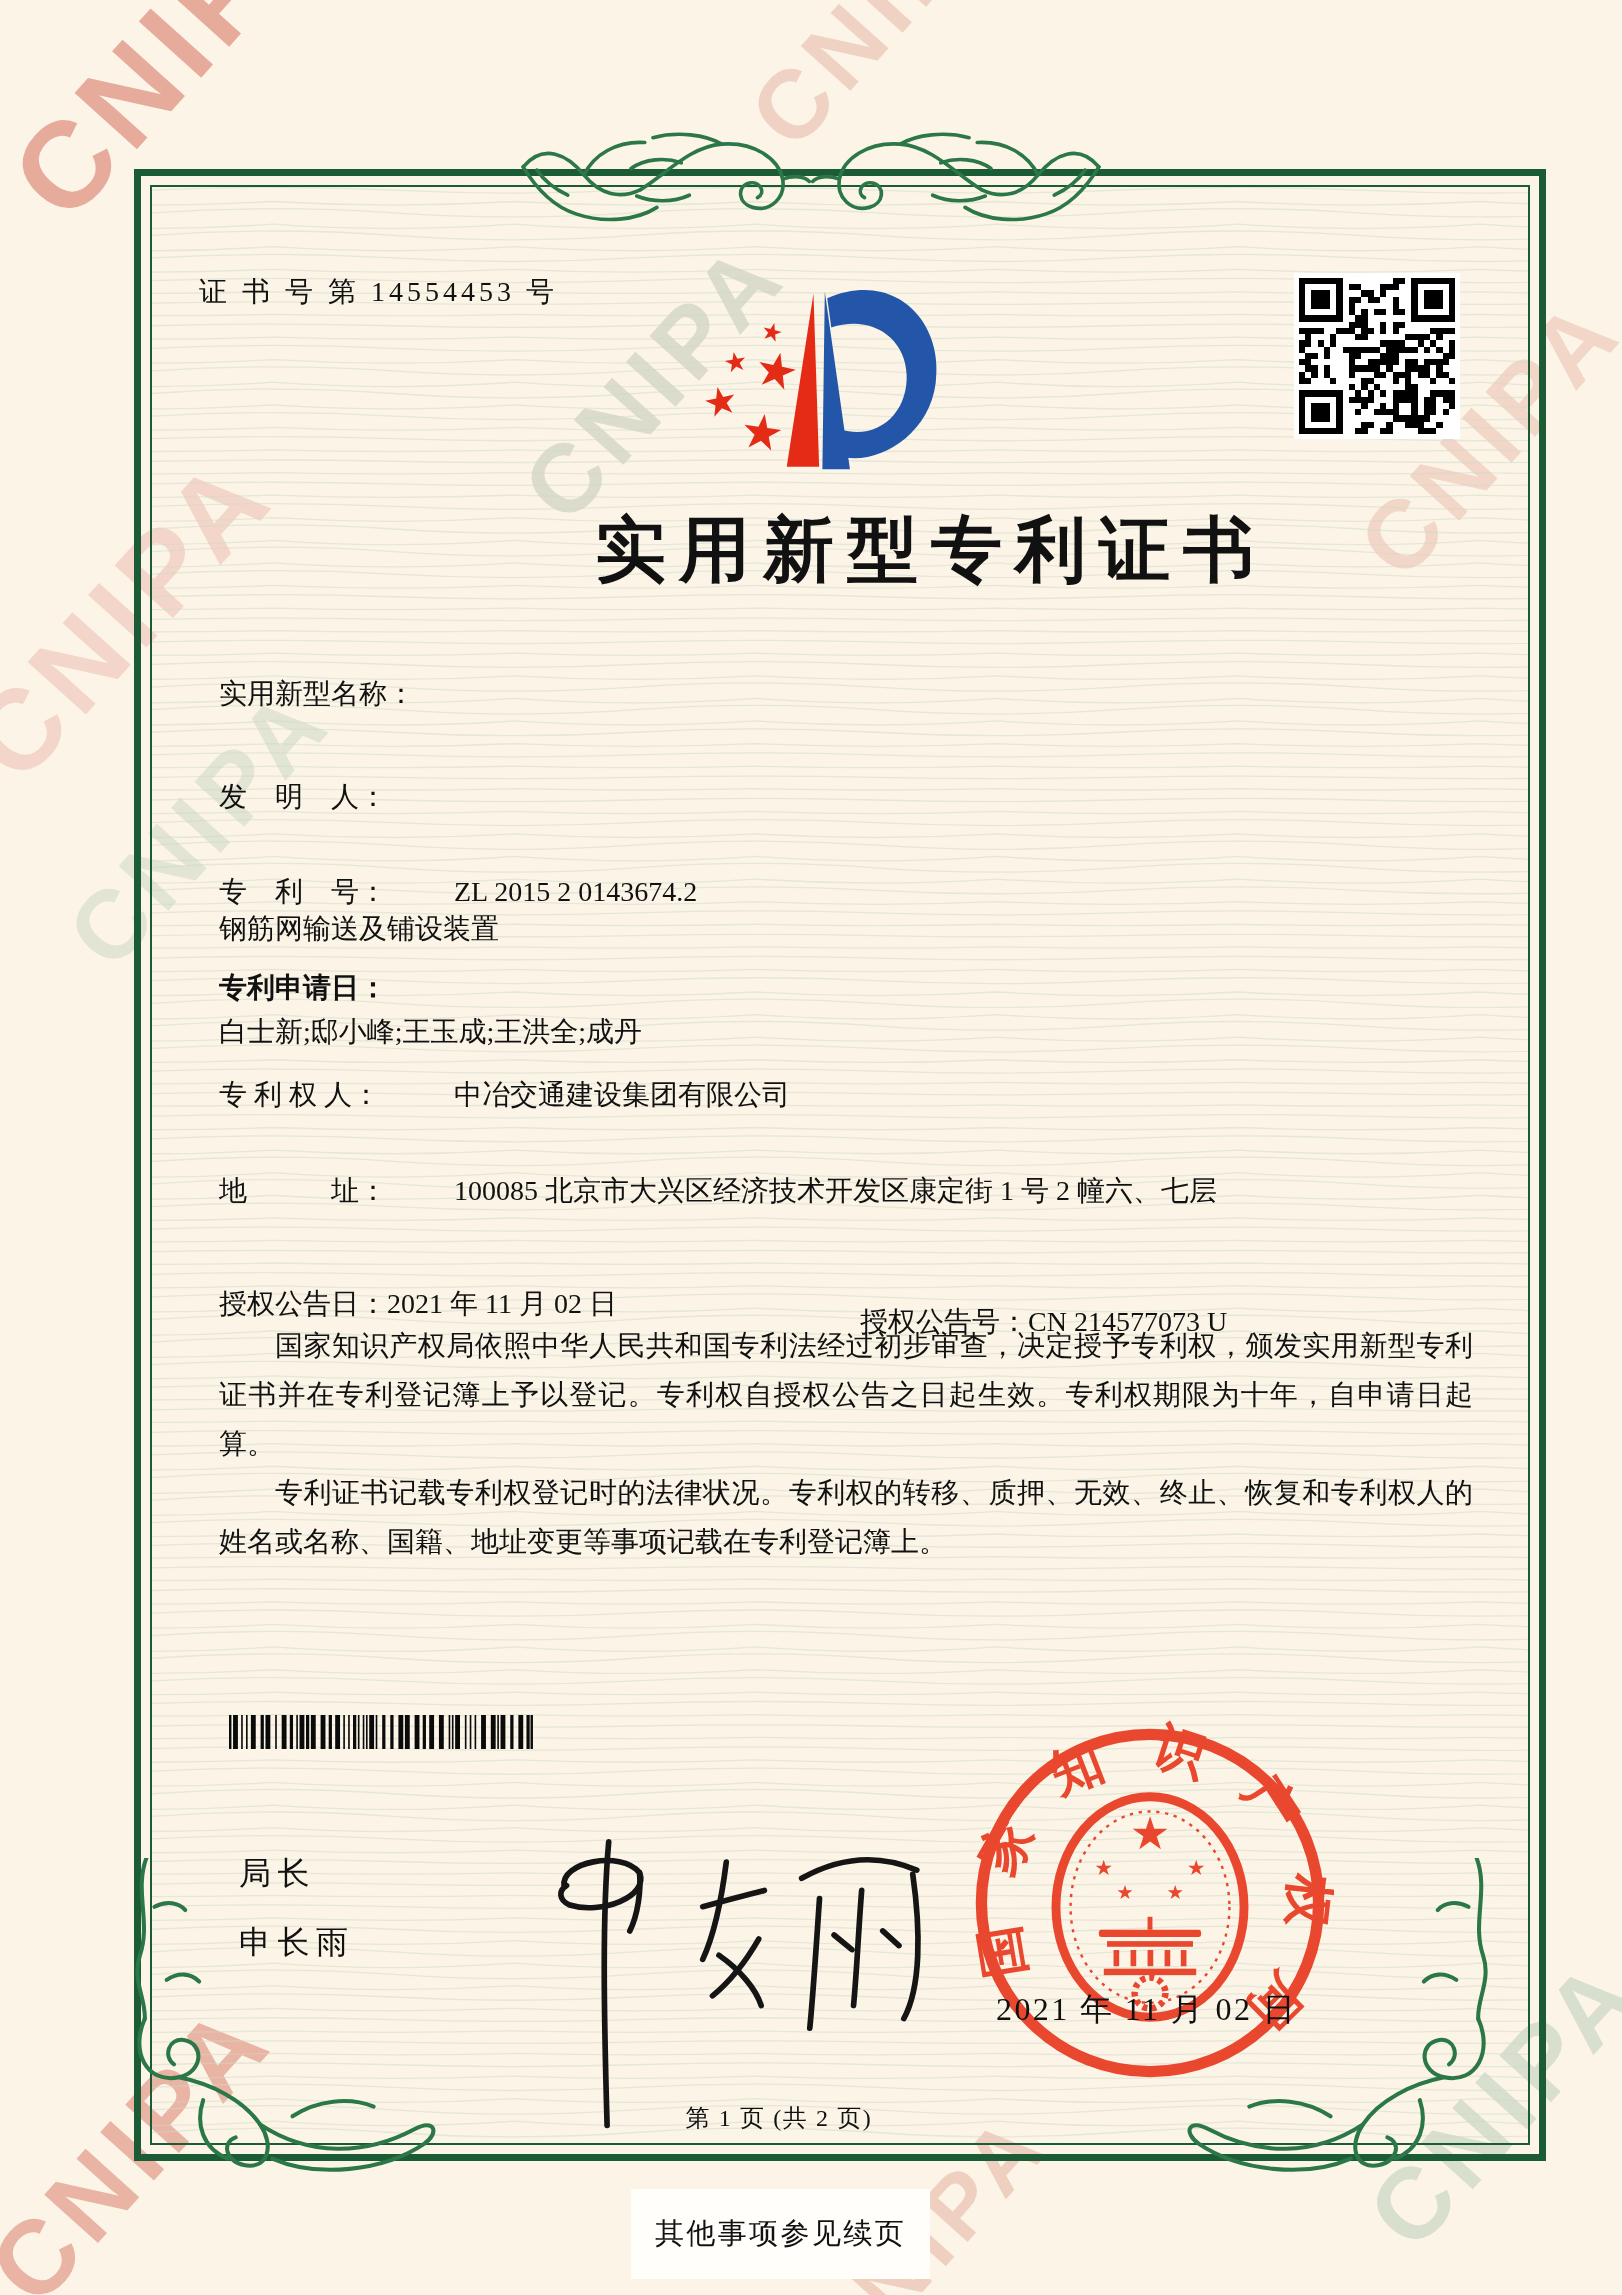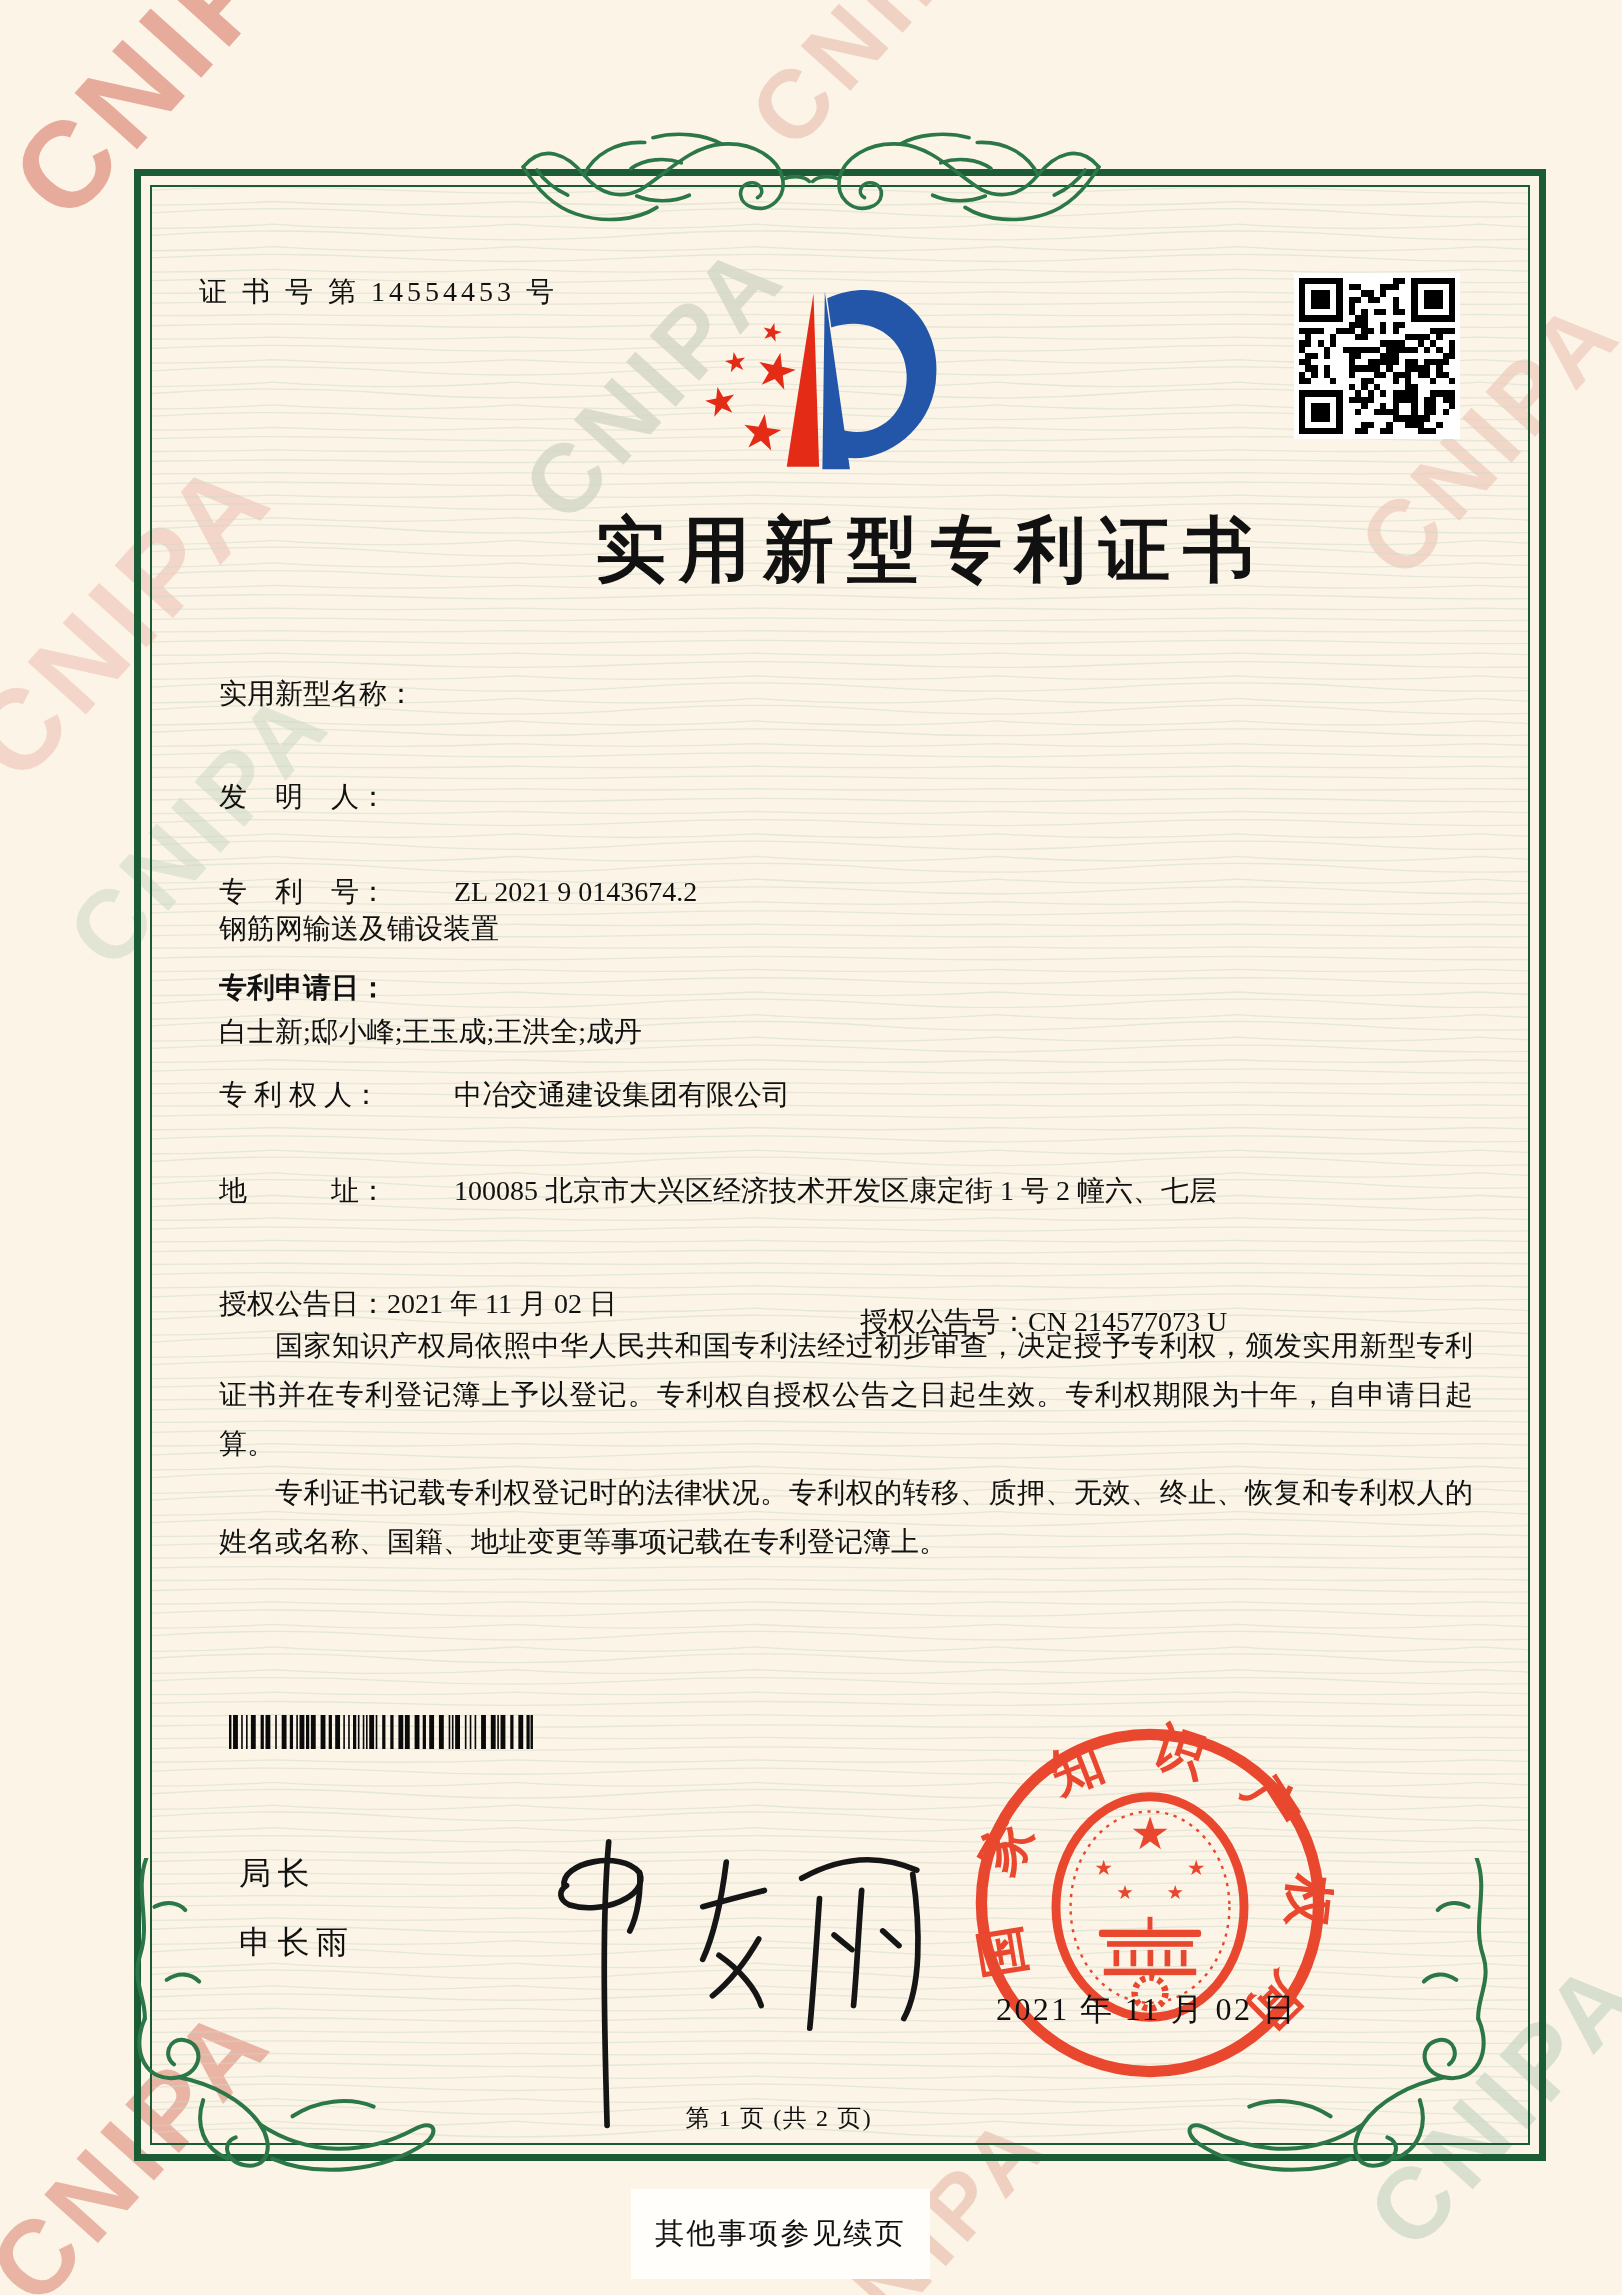--- a/index.html
+++ b/index.html
@@ -538,21 +538,21 @@
   <div class="z row r1">
     <span class="flabel">实用新型名称：</span>
     <span class="fvalue">钢筋网输送及铺设装置</span>
   </div>
   <div class="z row r2">
     <span class="flabel">发　明　人：</span>
     <span class="fvalue">白士新;邸小峰;王玉成;王洪全;成丹</span>
   </div>
   <div class="z row r3">
     <span class="flabel">专　利　号：</span>
-    <span class="fvalue">ZL 2021 9 0143674.2</span>
+    <span class="fvalue">ZL 2015 2 0143674.2</span>
   </div>
   <div class="z row r4">
     <span class="flabel">专利申请日：</span>
   </div>
   <div class="z row r5">
     <span class="flabel">专 利 权 人：</span>
     <span class="fvalue">中冶交通建设集团有限公司</span>
   </div>
   <div class="z row r6">
     <span class="flabel">地　　　址：</span>

